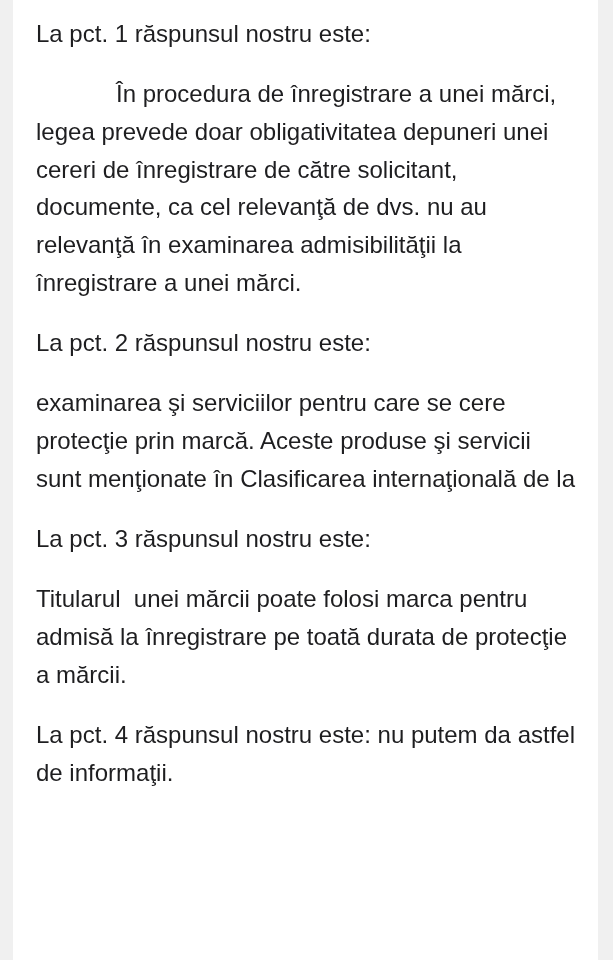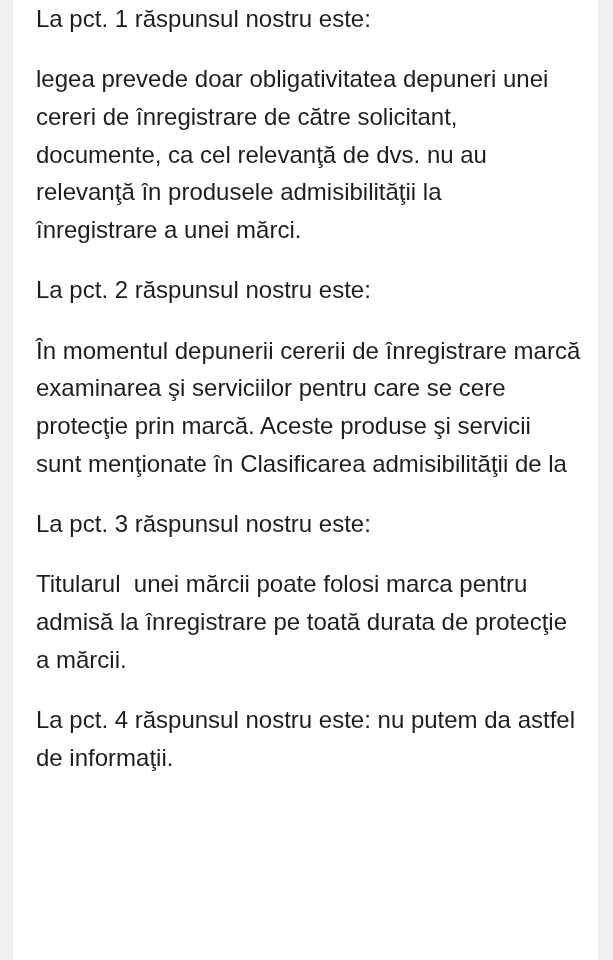--- a/index.html
+++ b/index.html
@@ -20,20 +20,21 @@
     width: 585px;
     height: 960px;
     background: var(--content-bg, #ffffff);
   }
   .document-text {
     padding: 0 15px 0 23px;
     color: var(--text-color, #1e1e20);
     font-size: 24px;
     line-height: 37.7px;
     font-weight: 400;
+    margin-top: 15px;
   }
   .paragraph {
     margin: 0 0 22.6px 0;
   }
   .paragraph:last-child {
     margin-bottom: 0;
   }
   .text-line {
     white-space: pre;   
   }
@@ -43,34 +44,34 @@
 </style>
 </head>
 <body style="--page-bg: #f0f0f0; --content-bg: #ffffff; --text-color: #1e1e20;">
 
 <div class="content-area">
   <div class="document-text">
       <div class="paragraph">
         <div class="text-line">La pct. 1 răspunsul nostru este:</div>
       </div>
       <div class="paragraph">
+        <div class="text-line indent">În procedura de înregistrare a unei mărci,</div>
         <div class="text-line">legea prevede doar obligativitatea depuneri unei</div>
         <div class="text-line">cereri de înregistrare de către solicitant,</div>
         <div class="text-line">documente, ca cel relevanţă de dvs. nu au</div>
-        <div class="text-line">relevanţă în produsele admisibilităţii la</div>
+        <div class="text-line">relevanţă în examinarea admisibilităţii la</div>
         <div class="text-line">înregistrare a unei mărci.</div>
       </div>
       <div class="paragraph">
         <div class="text-line">La pct. 2 răspunsul nostru este:</div>
       </div>
       <div class="paragraph">
-        <div class="text-line">În momentul depunerii cererii de înregistrare marcă</div>
         <div class="text-line">examinarea şi serviciilor pentru care se cere</div>
         <div class="text-line">protecţie prin marcă. Aceste produse şi servicii</div>
-        <div class="text-line">sunt menţionate în Clasificarea admisibilităţii de la</div>
+        <div class="text-line">sunt menţionate în Clasificarea internaţională de la</div>
       </div>
       <div class="paragraph">
         <div class="text-line">La pct. 3 răspunsul nostru este:</div>
       </div>
       <div class="paragraph">
         <div class="text-line">Titularul  unei mărcii poate folosi marca pentru</div>
         <div class="text-line">admisă la înregistrare pe toată durata de protecţie</div>
         <div class="text-line">a mărcii.</div>
       </div>
       <div class="paragraph">

